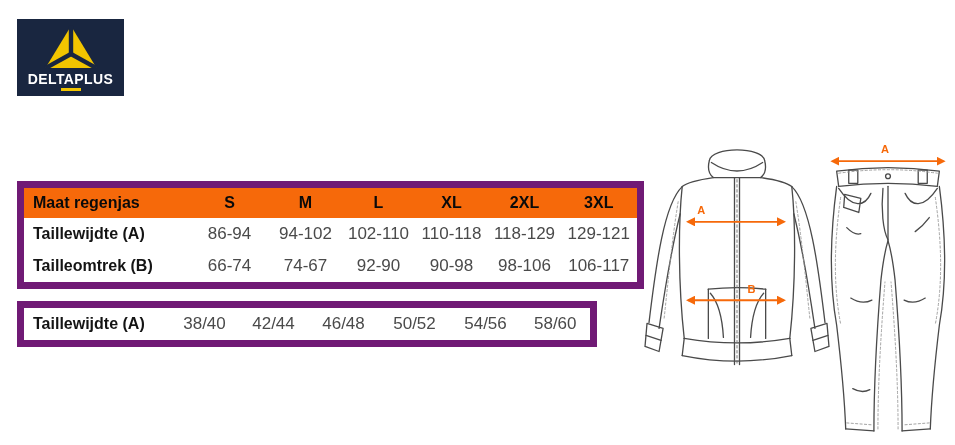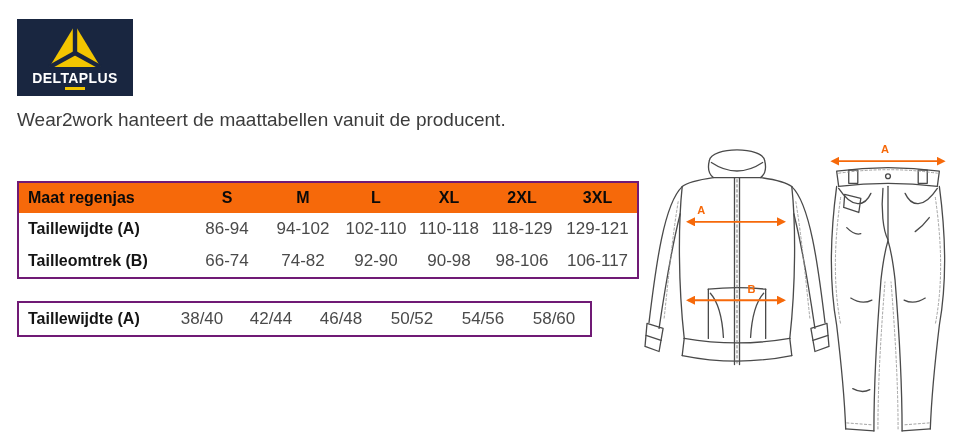--- a/index.html
+++ b/index.html
@@ -1,35 +1,35 @@
 <!DOCTYPE html>
 <html><head>
 <meta charset="utf-8">
 <style>
   html,body{margin:0;padding:0;background:#fff;}
   body{width:955px;height:445px;position:relative;overflow:hidden;
        font-family:"Liberation Sans",sans-serif;-webkit-font-smoothing:antialiased;}
   .stage{position:absolute;inset:0;background:#fff;}
 
   
-  .logo{position:absolute;left:17px;top:19px;width:116px;height:77px;
+  .logo{position:absolute;left:17px;top:19px;width:107px;height:77px;
         background:#192640;display:flex;flex-direction:column;align-items:center;
-        justify-content:flex-start;padding-top:5px;box-sizing:border-box;}
+        justify-content:center;box-sizing:border-box;}
   .logo-mark{width:54px;height:44px;display:block;}
   .brand{color:#ffffff;font-weight:700;font-size:14px;letter-spacing:.4px;
          line-height:1;margin-top:3px;white-space:nowrap;}
   .brand-underline{width:20px;height:3px;background:#f2c500;margin-top:2px;}
 
   
   .intro{position:absolute;left:17px;top:108px;font-size:19px;color:#3c3c3c;
          line-height:24px;}
 
   
   table.size-table{position:absolute;border-collapse:collapse;table-layout:fixed;
-        border:2px solid #701a75;background:#fff;padding-left:8px;}
+        border:7px solid #701a75;background:#fff;padding-left:8px;}
   table.t1{left:17px;top:181px;width:620px;}
   table.t2{left:17px;top:301px;width:573px;}
   .size-table th{background:#f6690a;color:#0a0a0a;font-weight:700;font-size:16px;
         height:30px;text-align:center;padding:0;}
   .size-table th.title-cell{text-align:left;padding-left:9px;}
   .size-table td{color:#4a4a4a;text-align:center;font-size:17px;height:32px;padding:0;}
   .size-table td.rowlabel{font-weight:700;color:#141414;text-align:left;
         padding-left:9px;font-size:16px;}
 
   
@@ -60,21 +60,20 @@
         <line x1="30" y1="1" x2="30" y2="33"></line>
         <line x1="30" y1="33" x2="1" y2="49"></line>
         <line x1="30" y1="33" x2="59" y2="49"></line>
       </g>
     </svg>
     <div class="brand">DELTAPLUS</div>
     <div class="brand-underline"></div>
   </div>
 
   <div class="intro">
-    <div>Wear2work hanteert de maattabellen vanuit de producent.</div>
   </div>
 
   <table class="size-table t1">
     <colgroup>
       <col style="width:170px">
         <col style="width:78px">
         <col style="width:74px">
       <col style="width:72px">
         <col style="width:74px">
         <col style="width:72px">
@@ -95,21 +94,21 @@
       <td>86-94</td>
       <td>94-102</td>
       <td>102-110</td>
       <td>110-118</td>
       <td>118-129</td>
       <td>129-121</td>
     </tr>
     <tr>
       <td class="rowlabel">Tailleomtrek (B)</td>
       <td>66-74</td>
-      <td>74-82</td>
+      <td>74-67</td>
       <td>92-90</td>
       <td>90-98</td>
       <td>98-106</td>
       <td>106-117</td>
     </tr>
   </tbody>
     </table>
 
   <table class="size-table t2">
     <colgroup>

